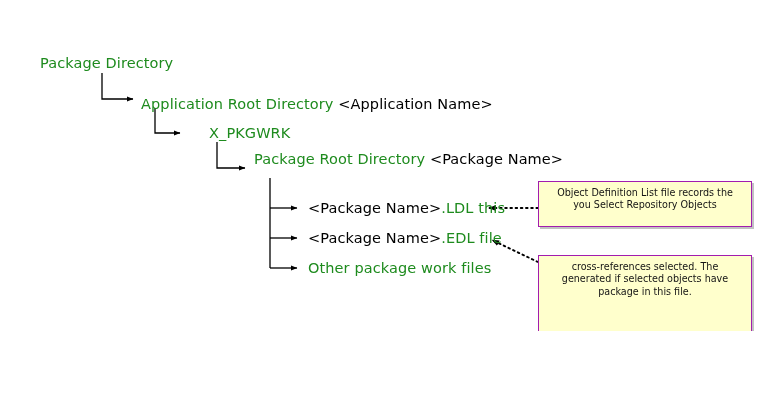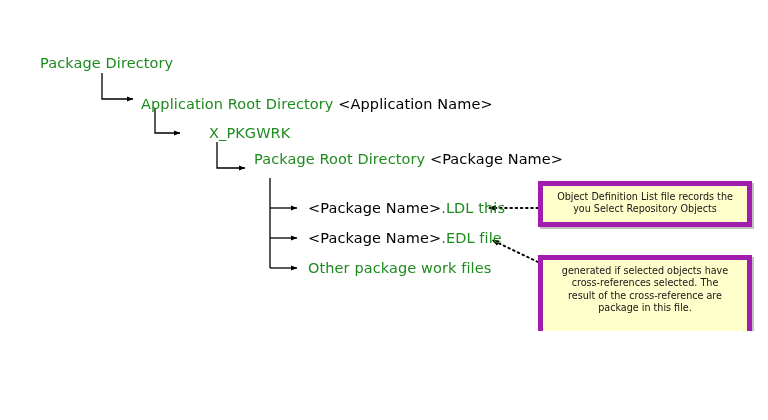--- a/index.html
+++ b/index.html
@@ -35,21 +35,21 @@
   }
   .node .plain {
     color: #000000;
   }
   .node .grn {
     color: #1e8b1e;
   }
   .callout {
     position: absolute;
     background: #ffffcc;
-    border: 5px solid #a21caf;
+    border: 1px solid #a21caf;
     box-shadow: 2px 2px 0 rgba(120,120,120,0.45);
     color: #141414;
     font-size: 9.6px;
     line-height: 12.4px;
     text-align: center;
     box-sizing: border-box;
     padding: 5px 7px 5px 7px;
   }
   .callout .ln { display: block; white-space: nowrap; }
 </style>
@@ -111,19 +111,18 @@
   <div class="node" style="left:308px; top:260px;">
     <span class="grn">Other package work files</span>
   </div>
 
   <div class="callout" style="left:538px; top:181px; width:214px; height:46px;">
     <span class="ln">Object Definition List file records the</span>
     <span class="ln">you Select Repository Objects</span>
   </div>
 
   <div class="callout" style="left:538px; top:255px; width:214px; height:90px;">
+    <span class="ln">cross-references selected.  The</span>
     <span class="ln">generated if selected objects have</span>
-    <span class="ln">cross-references selected.  The</span>
-    <span class="ln">result of the cross-reference are</span>
     <span class="ln">package in this file.</span>
   </div>
 
 </div>
 
 </body></html>

